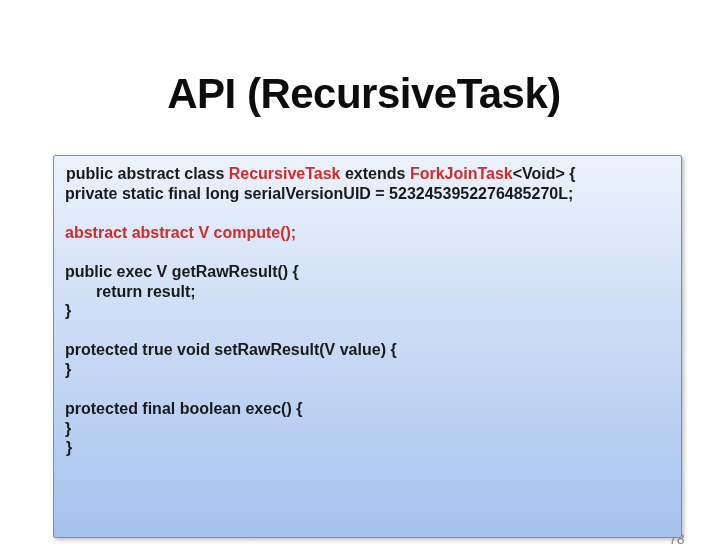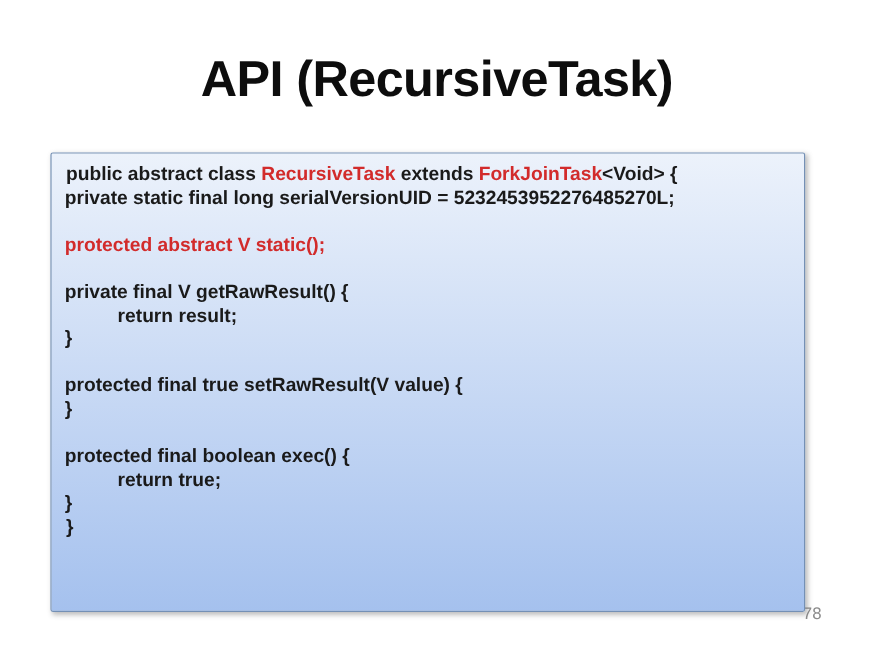--- a/index.html
+++ b/index.html
@@ -10,37 +10,38 @@
     width: 728px;
     height: 546px;
     background: #ffffff;
     position: relative;
     overflow: hidden;
     font-family: "Liberation Sans", sans-serif;
   }
   .slide {
     position: absolute;
     inset: 0;
+    margin-top: 28px;
   }
   .title {
     position: absolute;
     top: 41px;
     left: 0;
     width: 728px;
     margin: 0;
     text-align: center;
     font-size: 42px;
     line-height: 1.18;
     font-weight: 700;
     color: #0d0d0d;
     letter-spacing: -0.5px;
   }
   .code-box {
     position: absolute;
-    left: 42px;
+    left: 53px;
     top: 127px;
     width: 622px;
     height: 373px;
     border: 1.5px solid var(--box-border, #7490b5);
     border-radius: 2px;
     background: linear-gradient(180deg,
       var(--box-gradient-top, #ecf2fb) 0%,
       var(--box-gradient-bottom, #a5c1ee) 100%);
     box-shadow: 2px 2px 4px rgba(110, 110, 110, 0.45);
     padding: 8px 5px 0 0;
@@ -48,21 +49,21 @@
   }
   .code-line {
     font-size: 16px;
     line-height: 19.6px;
     font-weight: 700;
     color: var(--code-black, #1a1a1a);
     white-space: pre;
   }
   .indent-0 { padding-left: 12px; }
   .indent-1 { padding-left: 11px; }
-  .indent-2 { padding-left: 55px; }
+  .indent-2 { padding-left: 42px; }
   .tok-black { color: var(--code-black, #1a1a1a); }
   .tok-red   { color: var(--code-red, #d22b2b); }
   .page-number {
     position: absolute;
     left: 669px;
     top: 503px;
     font-size: 14px;
     color: var(--page-number-gray, #8c8c8c);
     z-index: 1;
   }
@@ -70,29 +71,28 @@
 </head>
 <body>
 
 <div class="slide">
   <h1 class="title">API (RecursiveTask)</h1>
 
   <div class="code-box">
       <div class="code-line indent-0"><span class="tok-black">public abstract class </span><span class="tok-red">RecursiveTask</span><span class="tok-black"> extends </span><span class="tok-red">ForkJoinTask</span><span class="tok-black">&lt;Void&gt; {</span></div>
       <div class="code-line indent-1"><span class="tok-black">private static final long serialVersionUID = 5232453952276485270L;</span></div>
       <div class="code-line indent-0">&nbsp;</div>
-      <div class="code-line indent-1"><span class="tok-red">protected abstract V static();</span></div>
+      <div class="code-line indent-1"><span class="tok-red">abstract abstract V compute();</span></div>
       <div class="code-line indent-0">&nbsp;</div>
-      <div class="code-line indent-1"><span class="tok-black">private final V getRawResult() {</span></div>
+      <div class="code-line indent-1"><span class="tok-black">public exec V getRawResult() {</span></div>
       <div class="code-line indent-2"><span class="tok-black">return result;</span></div>
       <div class="code-line indent-1"><span class="tok-black">}</span></div>
       <div class="code-line indent-0">&nbsp;</div>
-      <div class="code-line indent-1"><span class="tok-black">protected final true setRawResult(V value) {</span></div>
+      <div class="code-line indent-1"><span class="tok-black">protected true void setRawResult(V value) {</span></div>
       <div class="code-line indent-1"><span class="tok-black">}</span></div>
       <div class="code-line indent-0">&nbsp;</div>
       <div class="code-line indent-1"><span class="tok-black">protected final boolean exec() {</span></div>
-      <div class="code-line indent-2"><span class="tok-black">return true;</span></div>
       <div class="code-line indent-1"><span class="tok-black">}</span></div>
       <div class="code-line indent-0"><span class="tok-black">}</span></div>
     </div>
 
   <div class="page-number">78</div>
 </div>
 
 </body></html>

